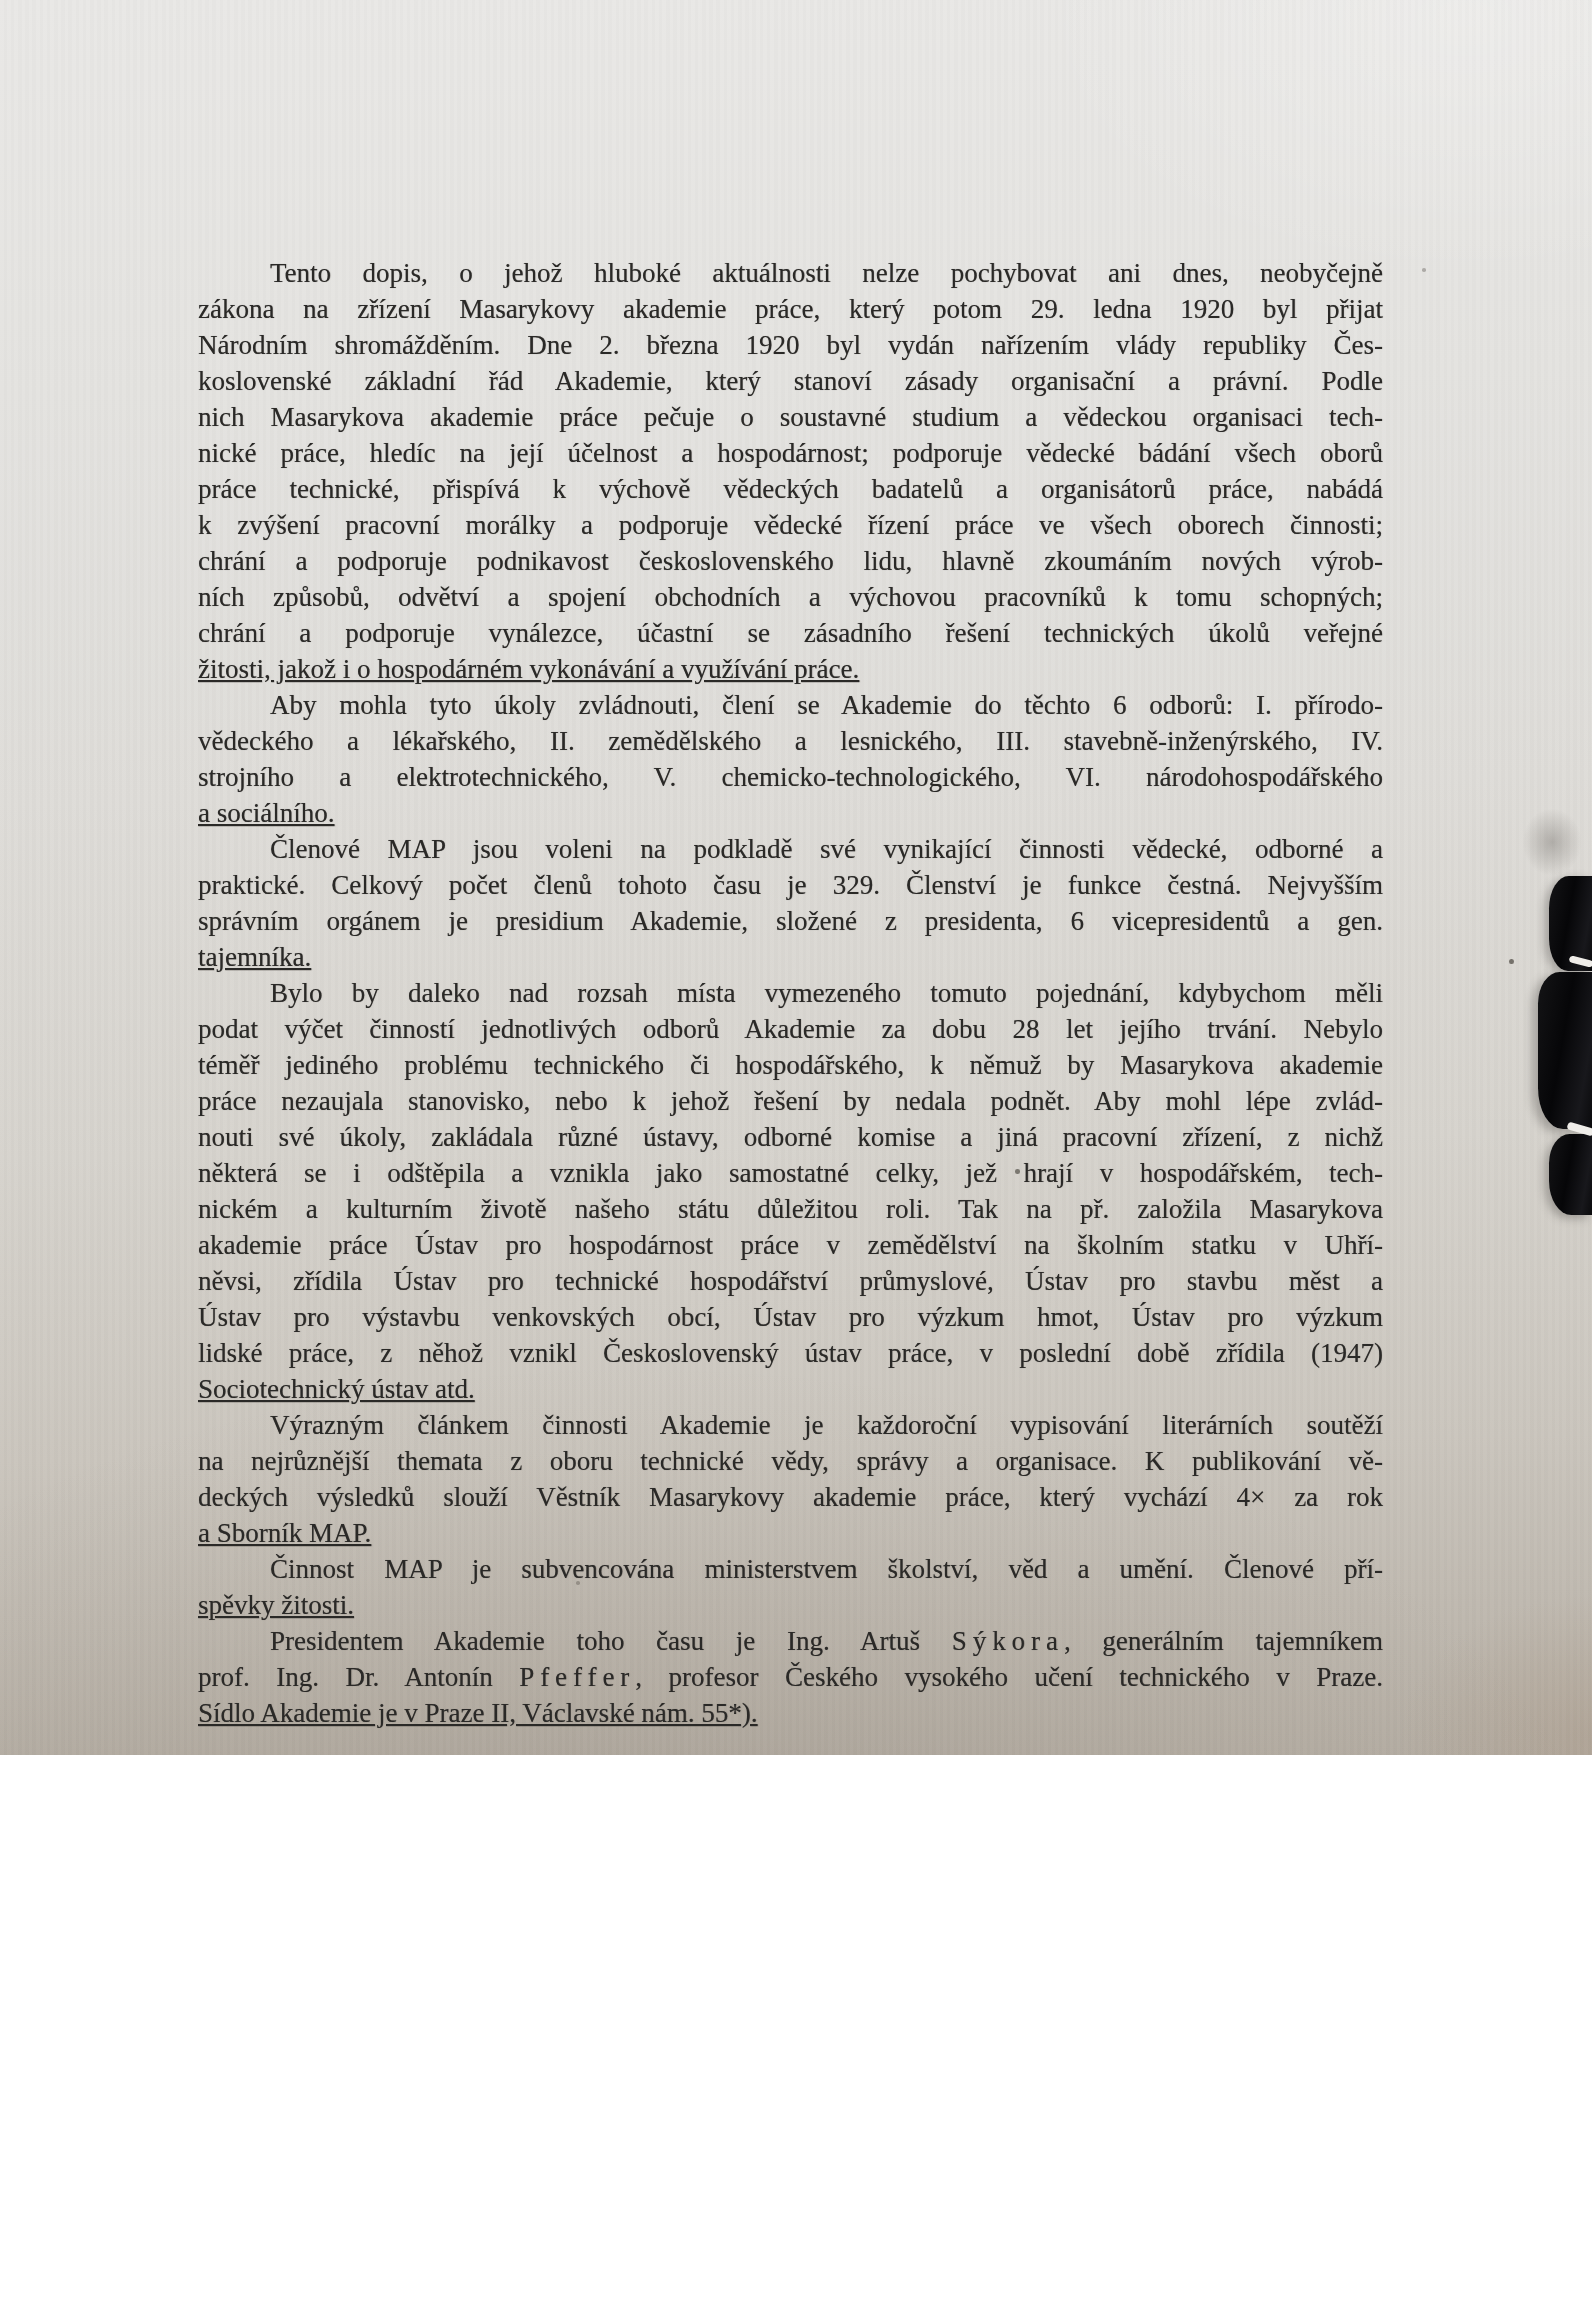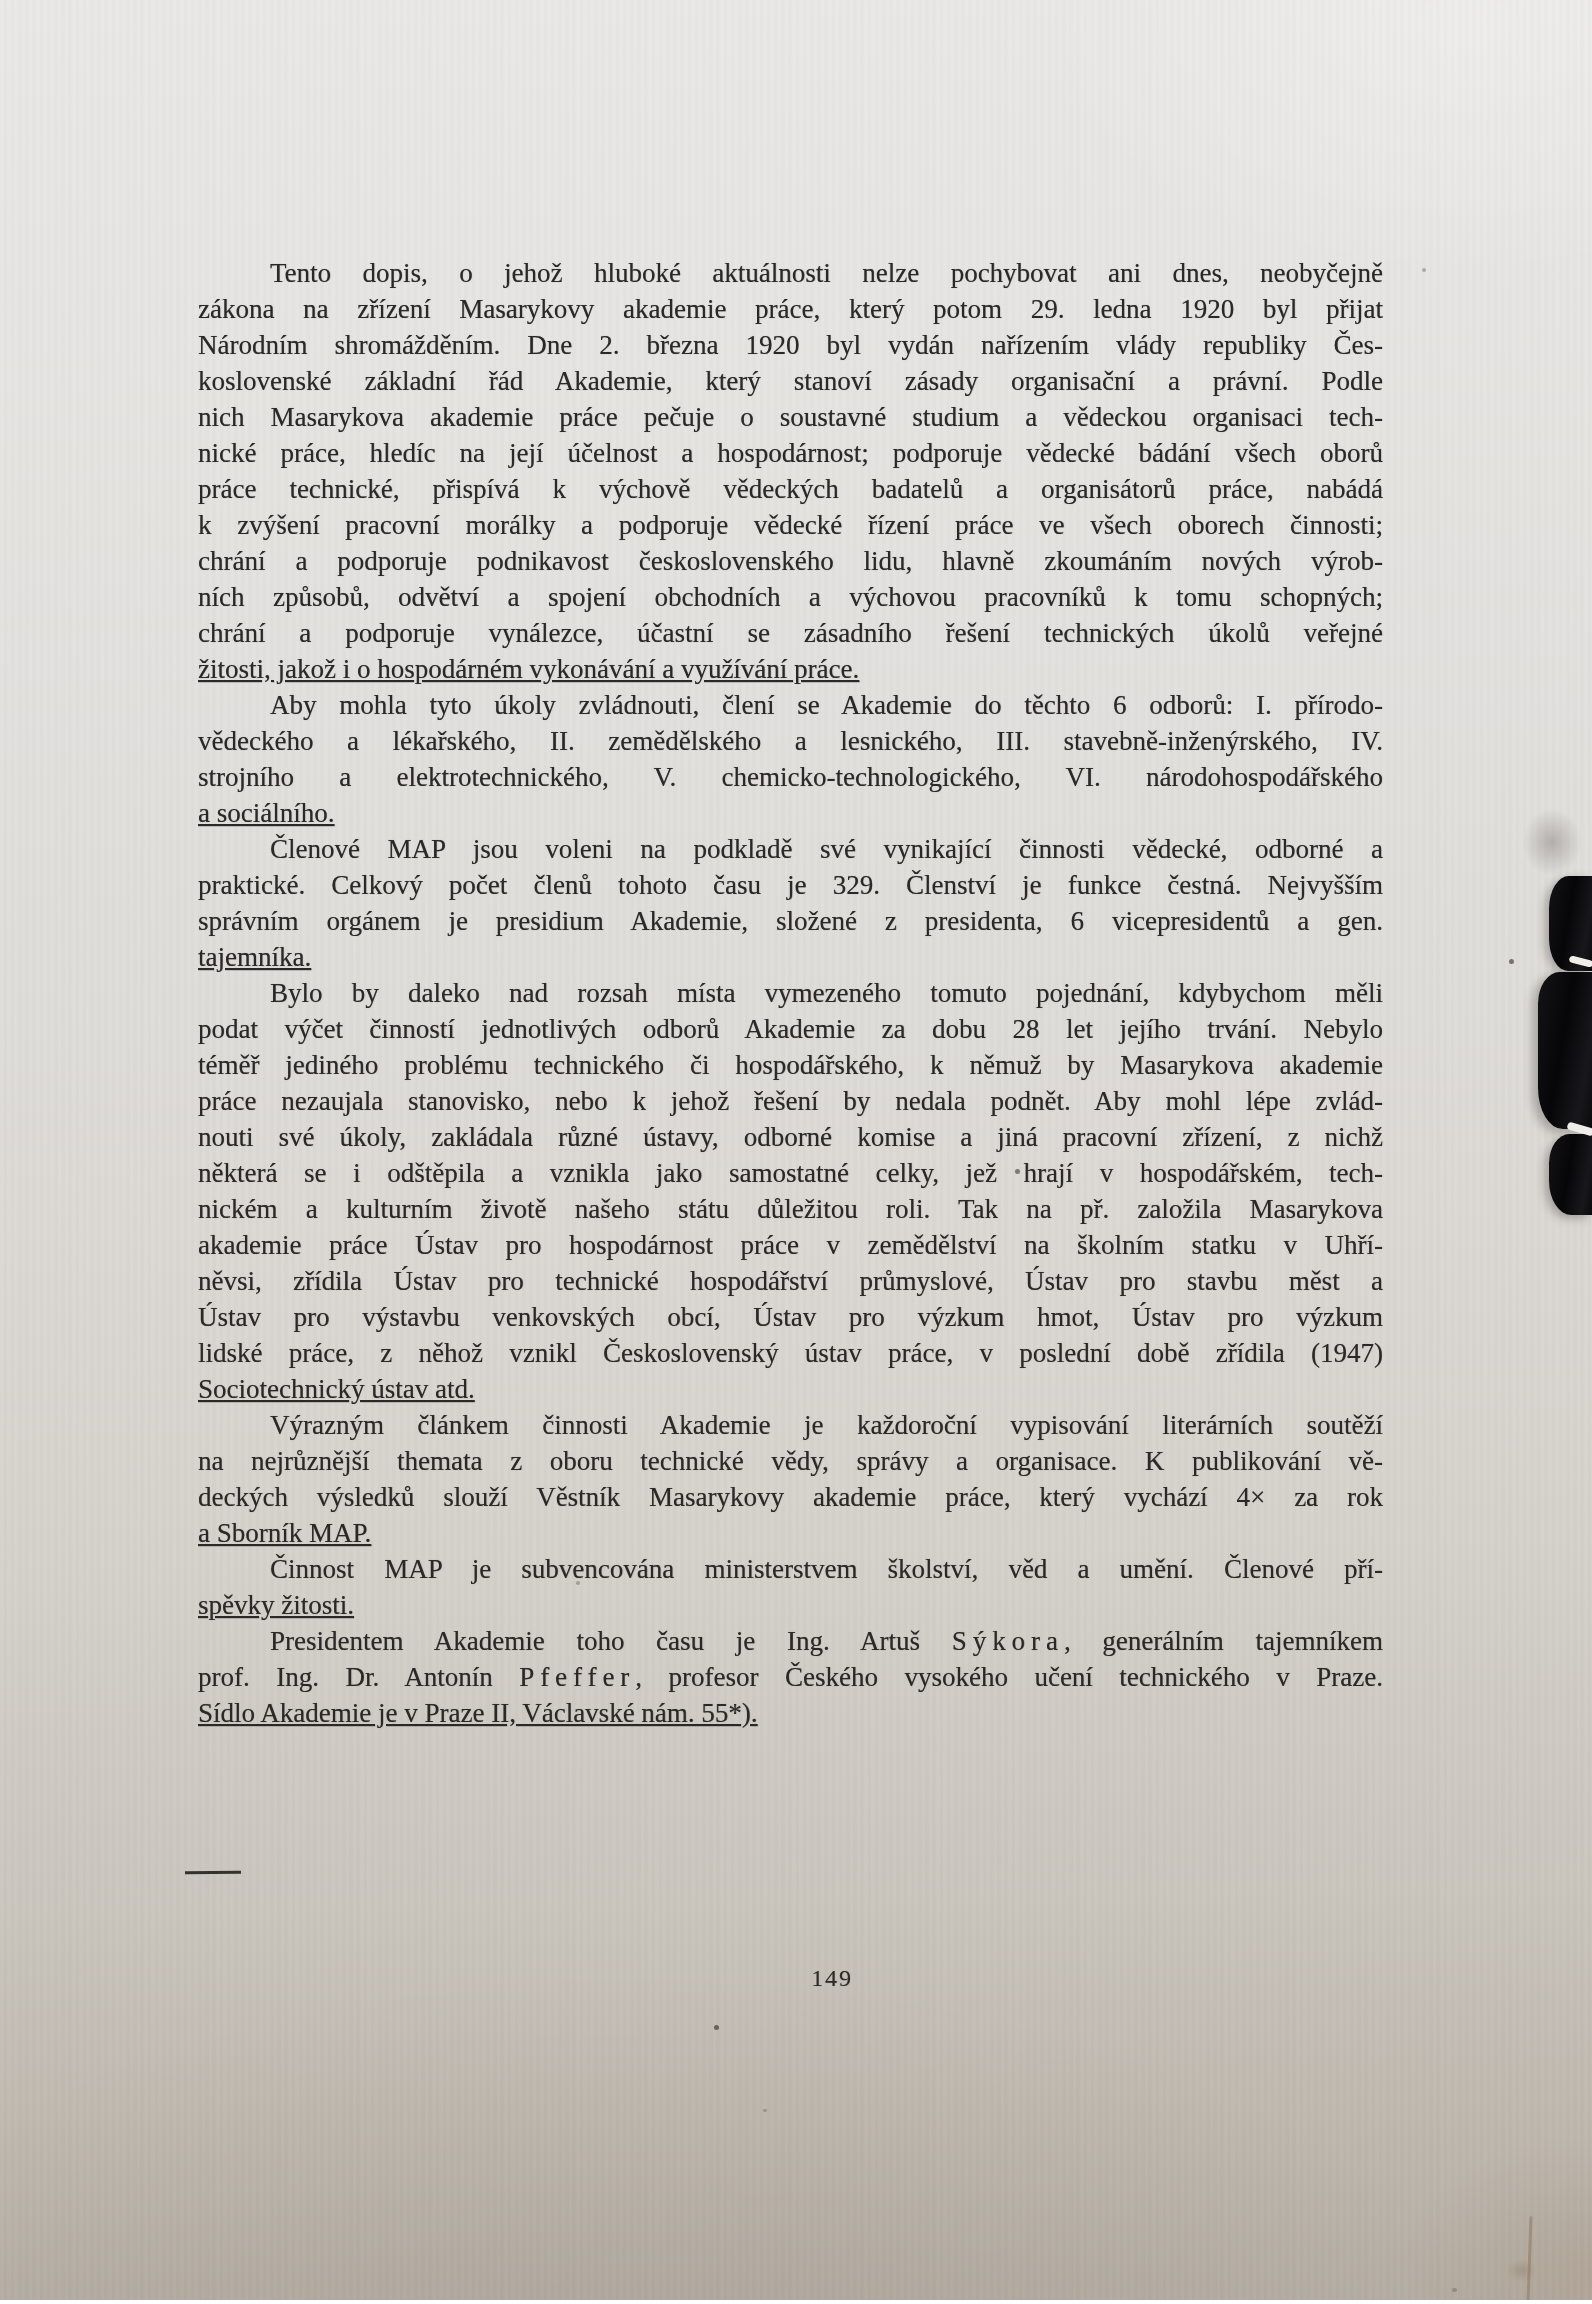--- a/index.html
+++ b/index.html
@@ -3,21 +3,21 @@
 <meta charset="utf-8">
 <style>
   html, body { margin: 0; padding: 0; }
   body {
     width: 1592px; height: 2304px;
     overflow: hidden;
     font-family: "Liberation Serif", "DejaVu Serif", serif;
   }
   .page {
     position: absolute; left: 0; top: 0;
-    width: 1592px; height: 2300px;
+    width: 1592px; height: 1755px;
     background:
       radial-gradient(ellipse 630px 378px at 92% 1%, rgba(255,255,255,0.22), rgba(255,255,255,0) 70%),
       radial-gradient(ellipse 270px 198px at 100% 99%, rgba(150,118,88,0.18), rgba(150,118,88,0) 72%),
       radial-gradient(ellipse 1350px 810px at 40% 112%, rgba(92,78,62,0.13), rgba(92,78,62,0) 75%),
       linear-gradient(179deg, #e9e8e6 0%, #e4e3e0 22%, #dedcd8 45%, #d6d3cd 65%, #cac5bd 82%, #b5aea4 100%);
     overflow: hidden;
   }
   .grain {
     position: absolute; inset: 0;
     background: repeating-linear-gradient(90deg,

